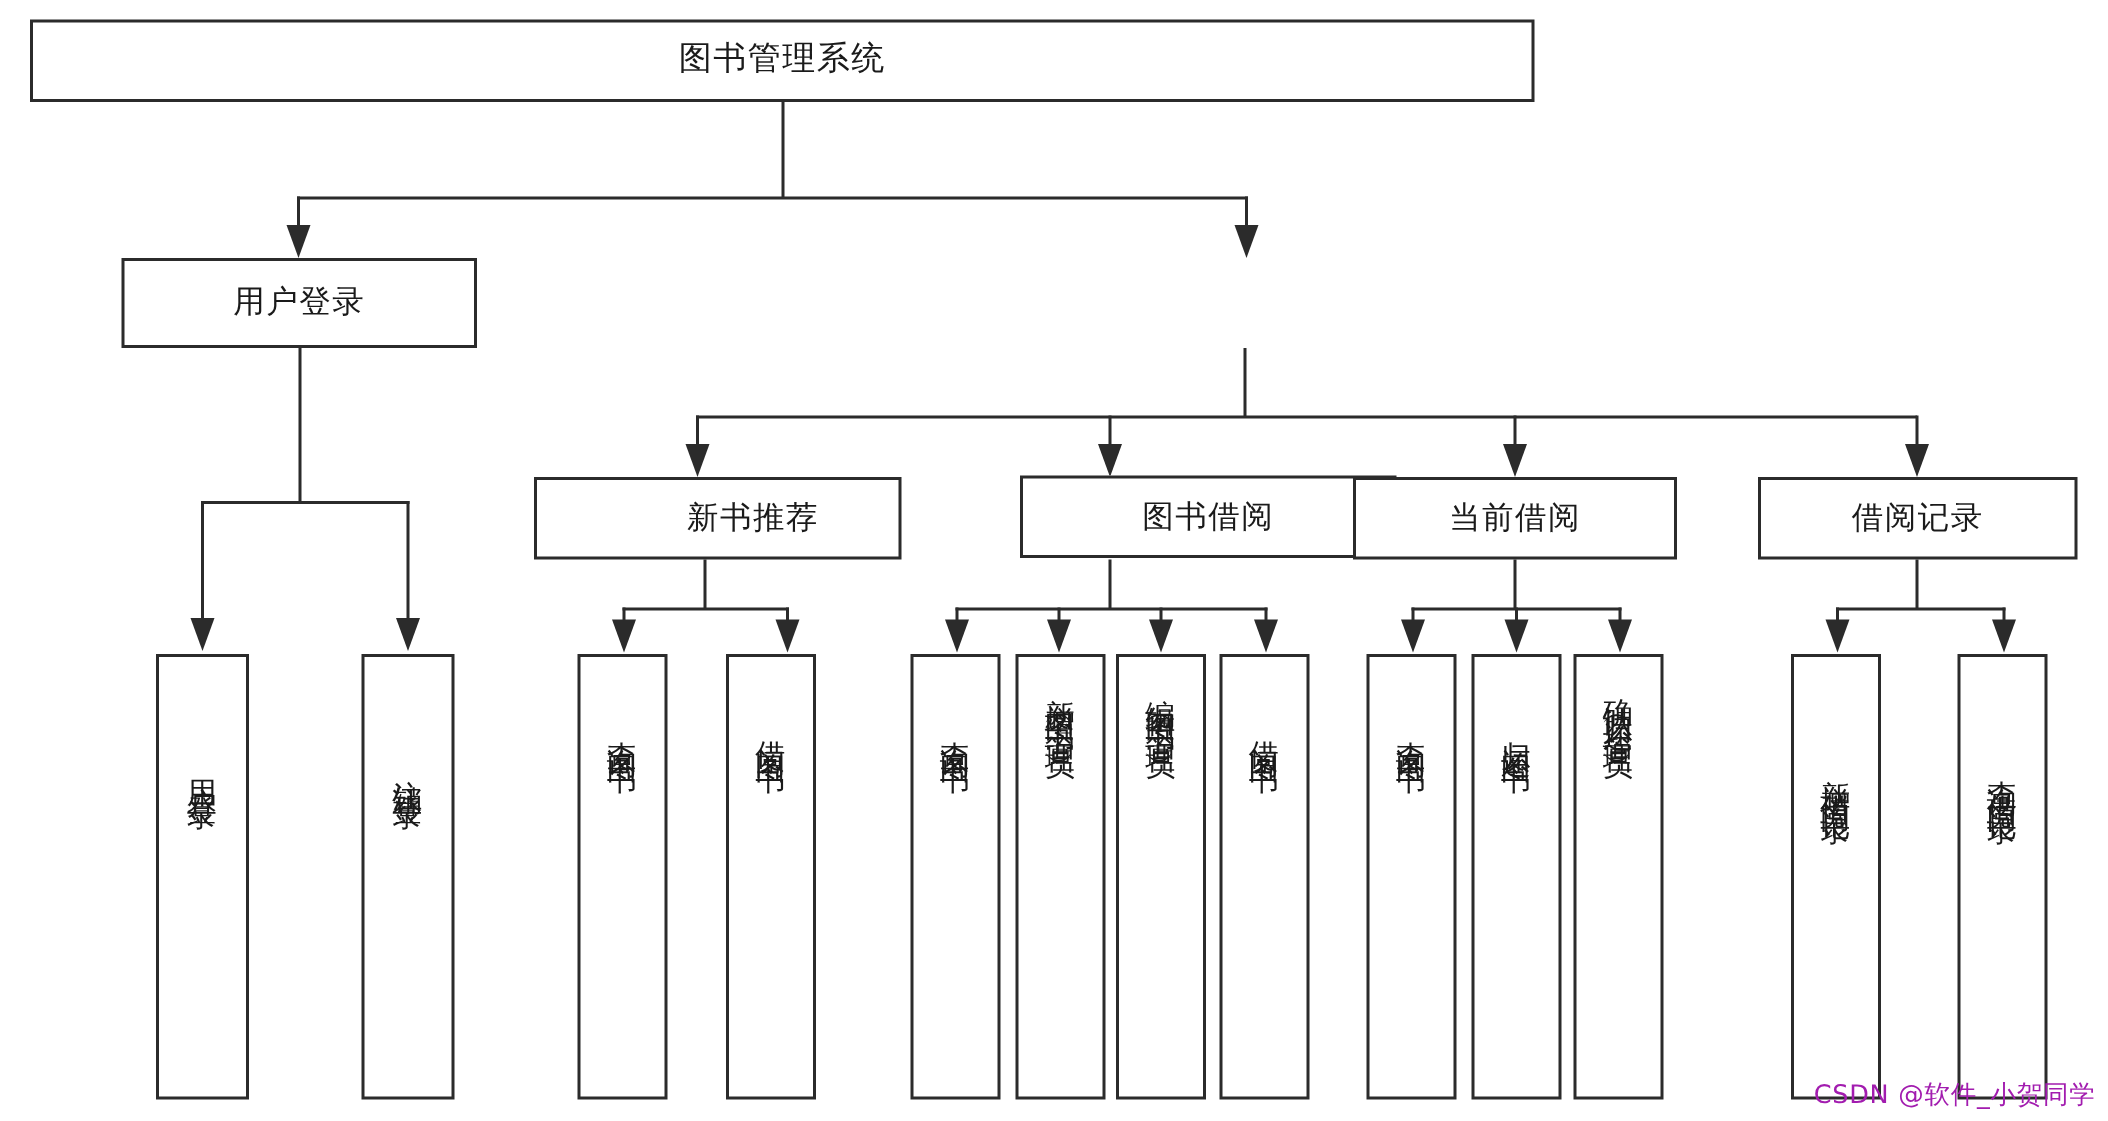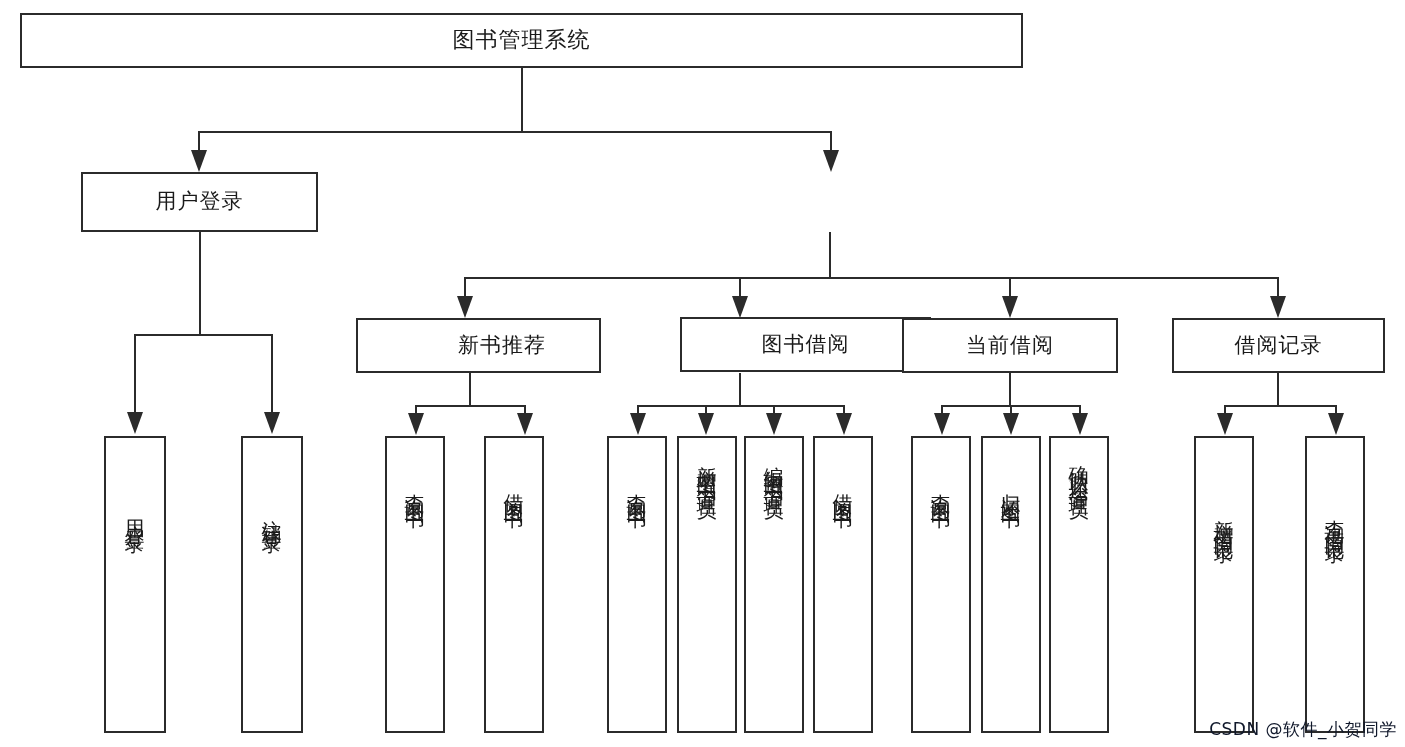--- a/index.html
+++ b/index.html
@@ -74,21 +74,21 @@
     border-left: 8px solid transparent;
     border-right: 8px solid transparent;
     border-top: 22px solid #2b2b2b;
   }
   
   #watermark {
     position: absolute;
     right: 8px;
     bottom: 6px;
     font-size: 17px;
-    color: #0f172a;
+    color: #a21caf;
     letter-spacing: 0.5px;
     white-space: nowrap;
     pointer-events: none;
   }
 </style>
 </head>
 <body>
 
 <div id="canvas">
 

